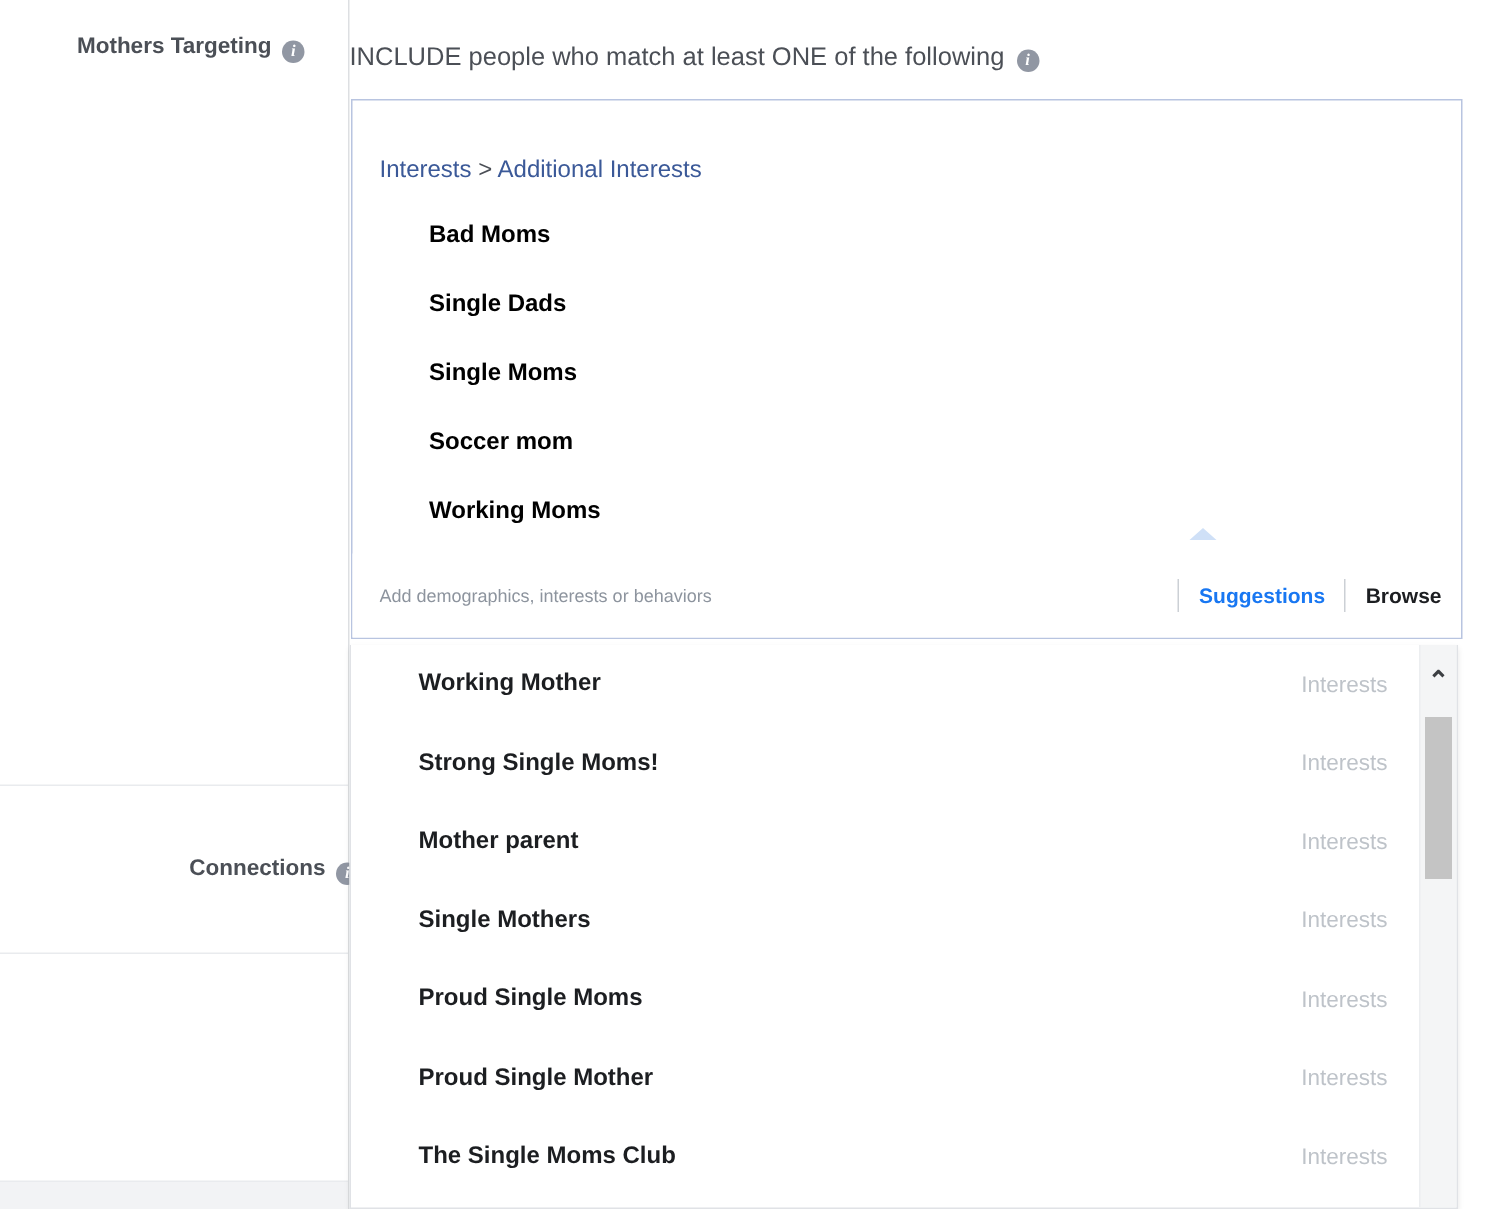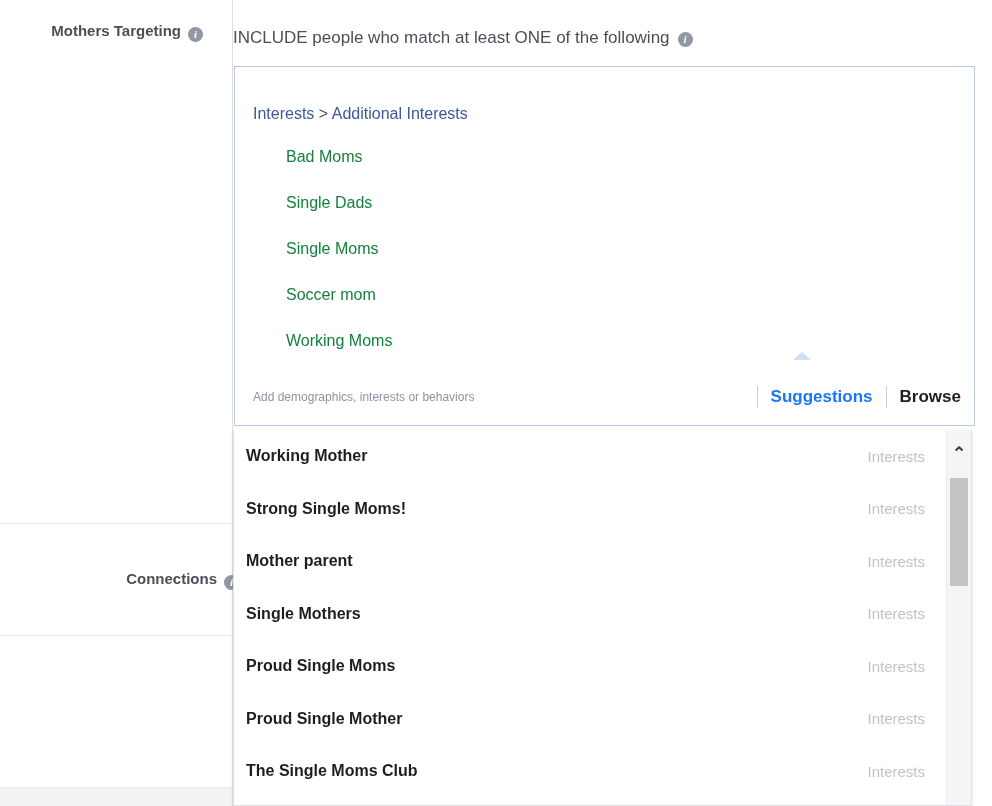--- a/index.html
+++ b/index.html
@@ -119,22 +119,22 @@
     color: #3b5998;
     text-decoration: none;
   }
   .chosen-list {
     position: absolute;
     left: 51px; top: 67px;
     right: 10px;
   }
   .chosen-item {
     font-size: 16px;
-    font-weight: normal;
-    color: #15803d;
+    font-weight: bold;
+    color: #000000;
     height: 46px;
     line-height: 22px;
     white-space: nowrap;
   }
 
   
   .input-row {
     position: absolute;
     left: 0; bottom: 0;
     width: 100%;
@@ -157,21 +157,21 @@
   }
   .search-input::placeholder { color: #8d949e; opacity: 1; }
   .pipe {
     width: 1px;
     height: 22px;
     background: #ccd0d5;
     flex: 0 0 auto;
   }
   .tab-link {
     flex: 0 0 auto;
-    font-size: 17px;
+    font-size: 14px;
     font-weight: bold;
     padding: 0 13px;
     cursor: pointer;
     white-space: nowrap;
   }
   .tab-link.active { color: #1877f2; }
   .tab-link.inactive { color: #1c1e21; }
   .tab-link.browse { padding-right: 13px; }
 
   .caret-up {
@@ -195,21 +195,21 @@
     border-top: 0;
     box-sizing: border-box;
     box-shadow: 0 2px 4px rgba(0,0,0,0.10);
     overflow: hidden;
   }
   .sugg-row {
     position: relative;
     height: 52.5px;
     display: flex;
     align-items: center;
-    padding: 0 0 0 12px;
+    padding: 0 0 0 45px;
     box-sizing: border-box;
     cursor: pointer;
   }
   .sugg-label {
     font-size: 16px;
     font-weight: bold;
     color: #1c1e21;
     white-space: nowrap;
   }
   .sugg-type {

